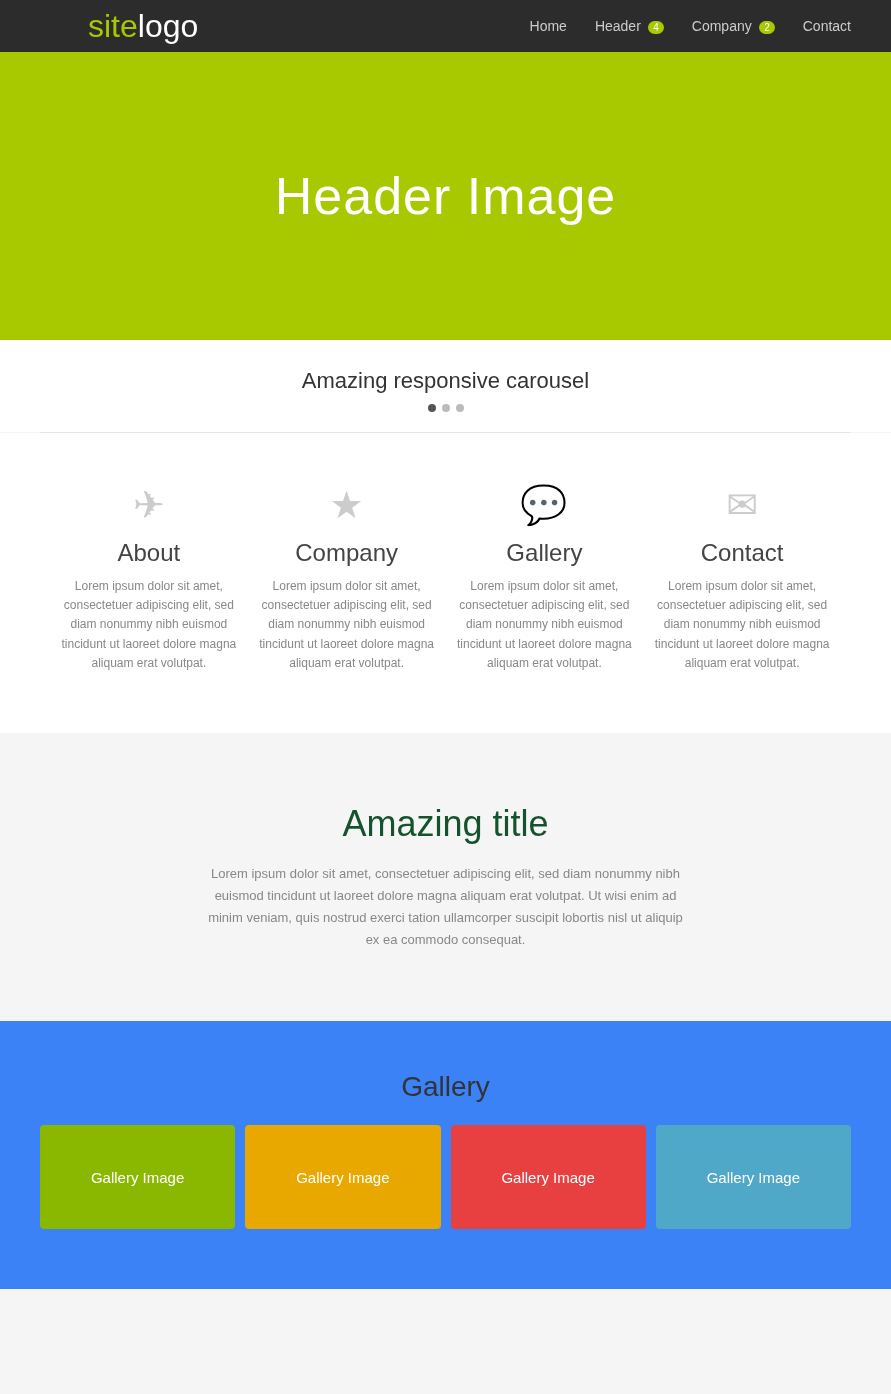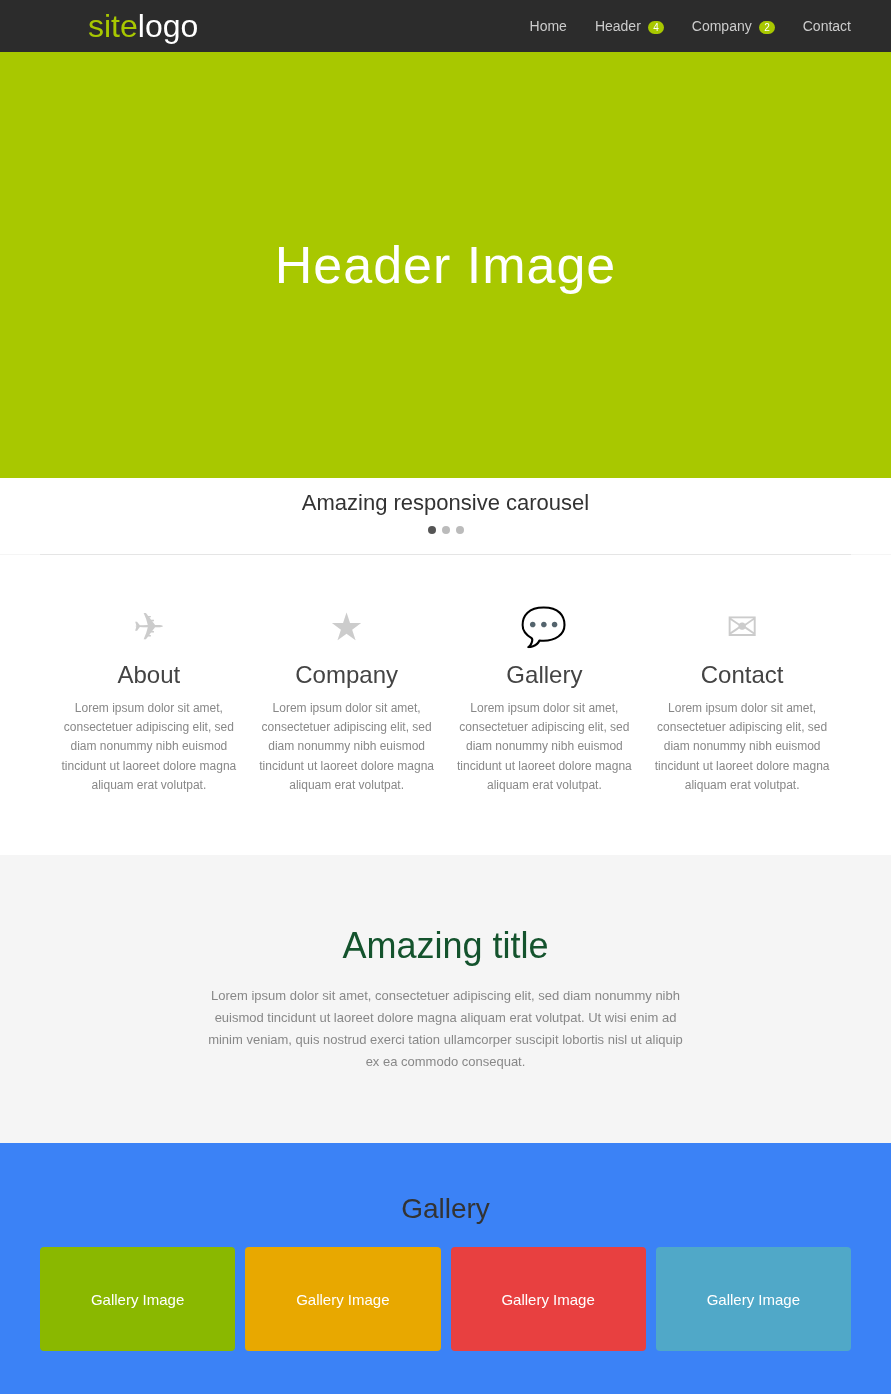--- a/index.html
+++ b/index.html
@@ -36,36 +36,36 @@
       color: #fff;
       border-radius: 10px;
       padding: 1px 5px;
       font-size: 10px;
       margin-left: 3px;
     }
 
     
     .hero {
       background: #a8c800;
-      height: 426px;
+      height: 288px;
       display: flex;
       align-items: center;
       justify-content: center;
     }
     .hero h1 {
       color: #fff;
       font-size: 52px;
       font-weight: 300;
       letter-spacing: 1px;
     }
 
     
     .carousel-section {
       background: #fff;
-      padding: 12px 0 20px;
+      padding: 28px 0 20px;
       text-align: center;
     }
     .carousel-section h2 {
       font-size: 22px;
       font-weight: 400;
       color: #333;
       margin-bottom: 10px;
     }
     .carousel-dots {
       display: flex;

